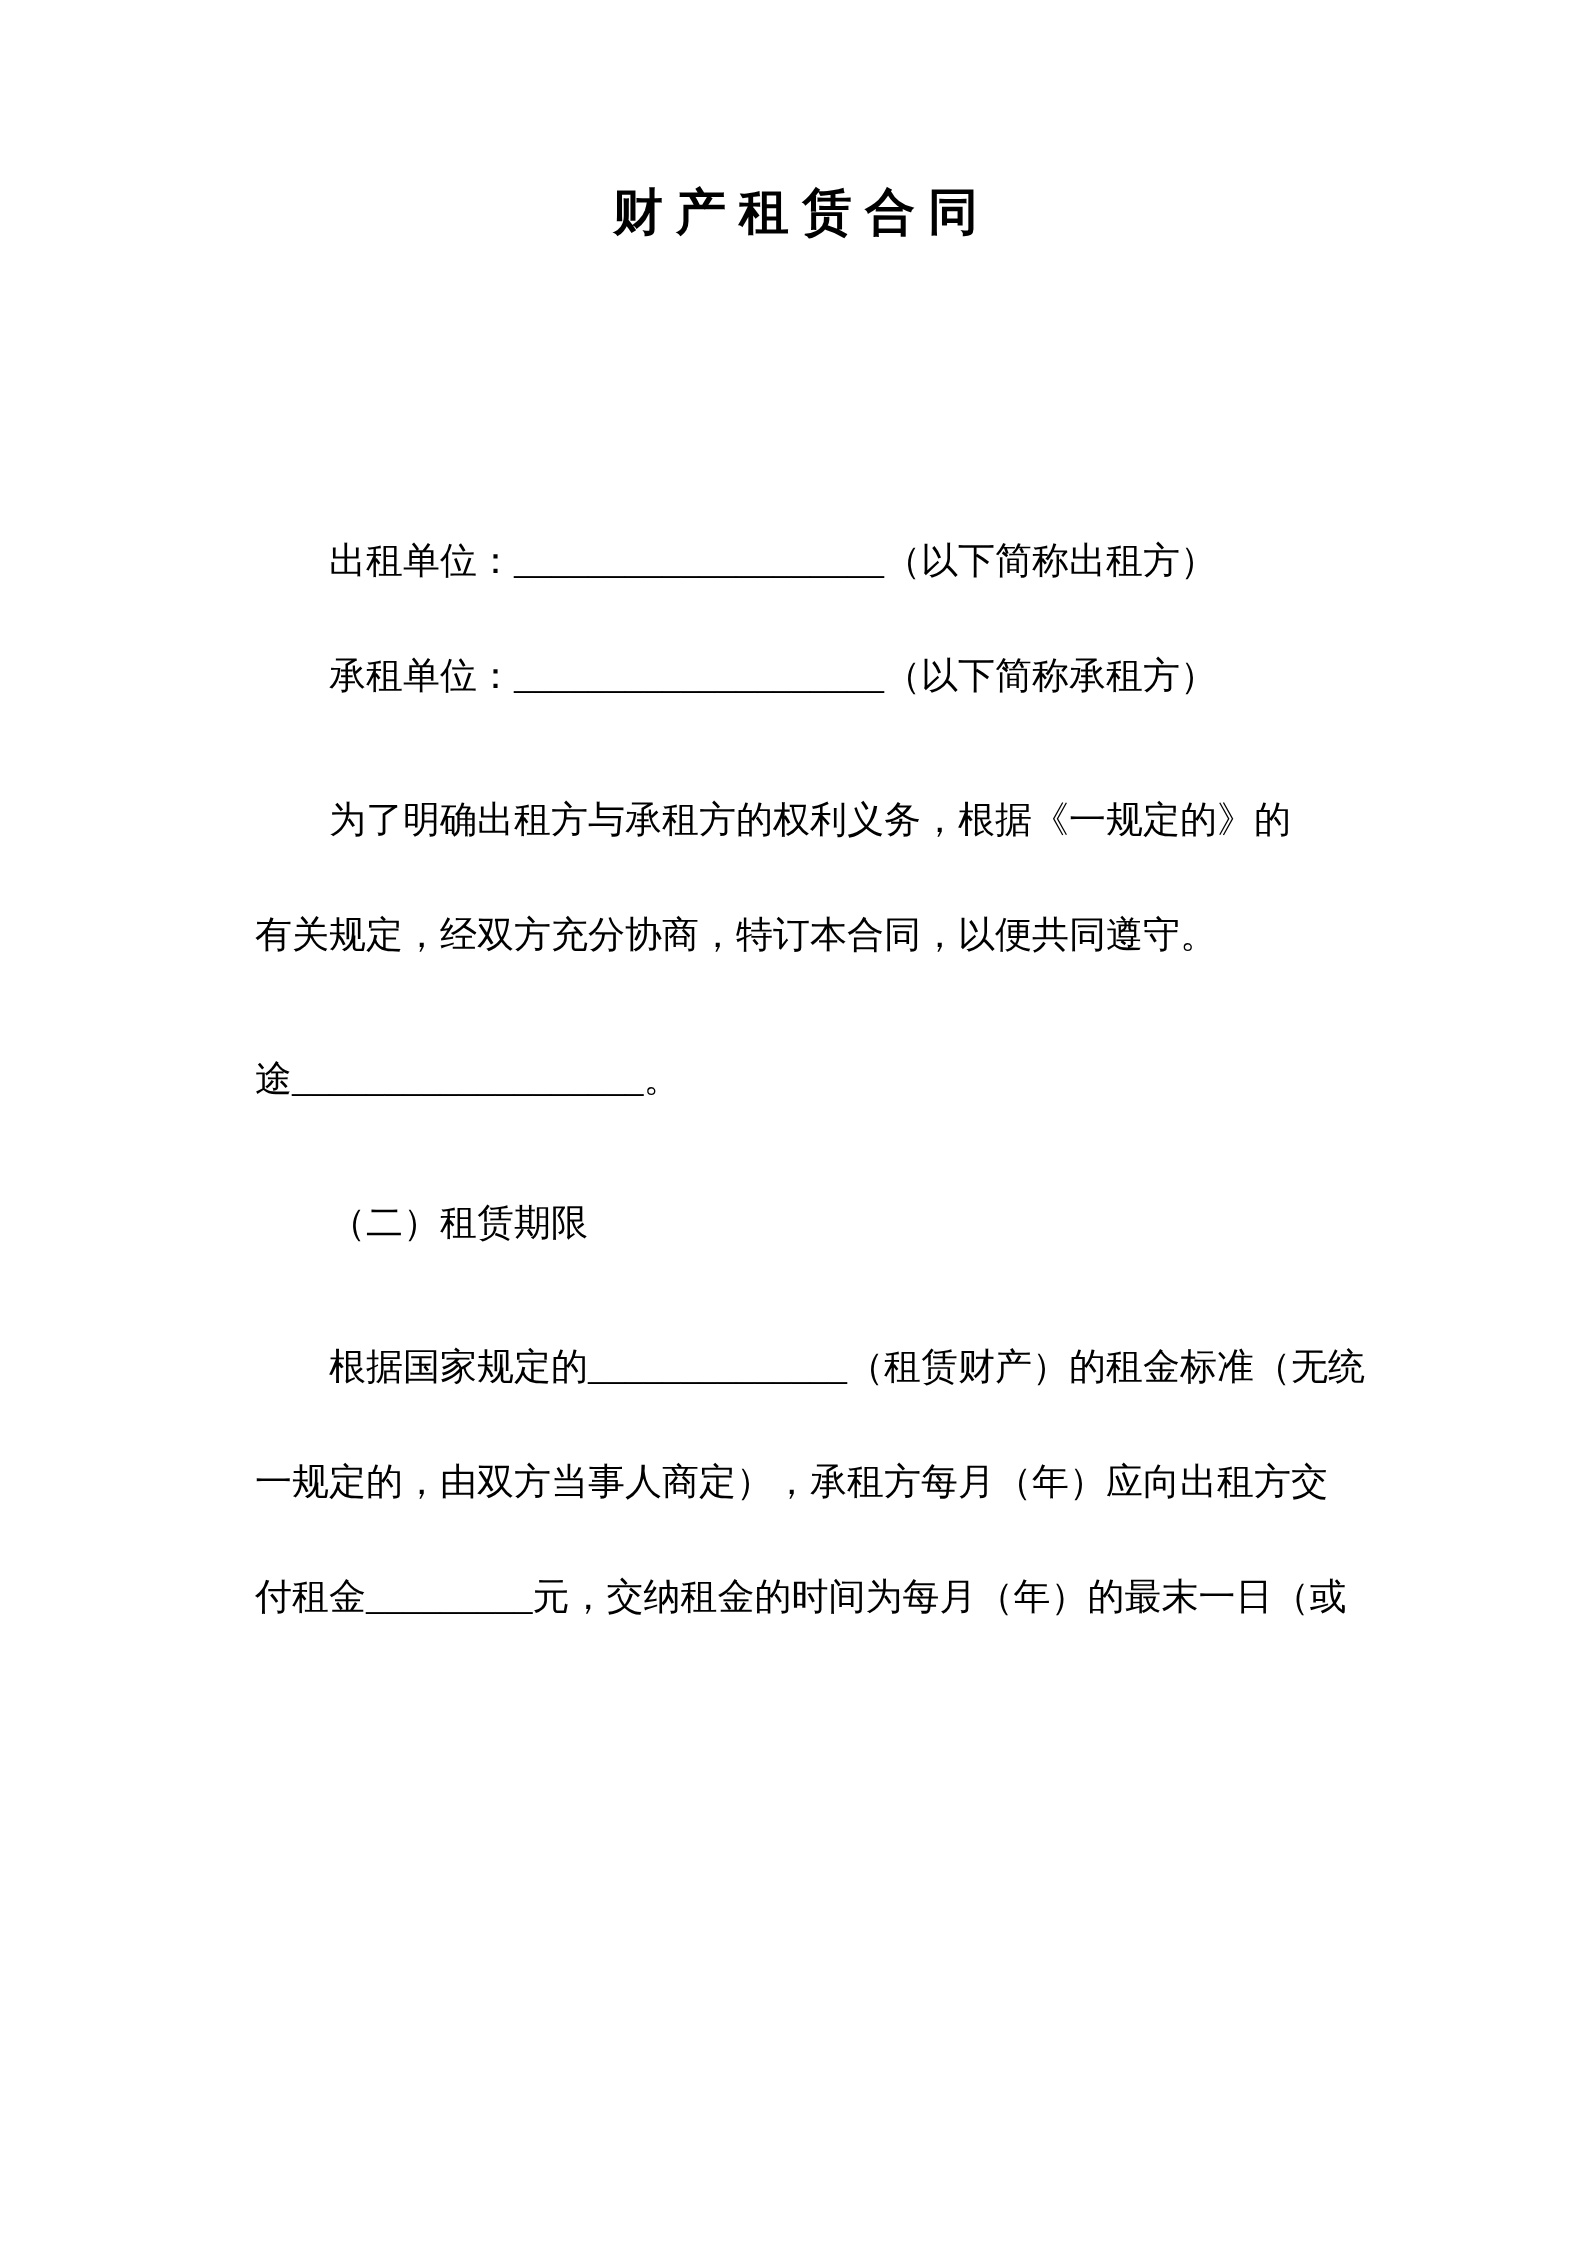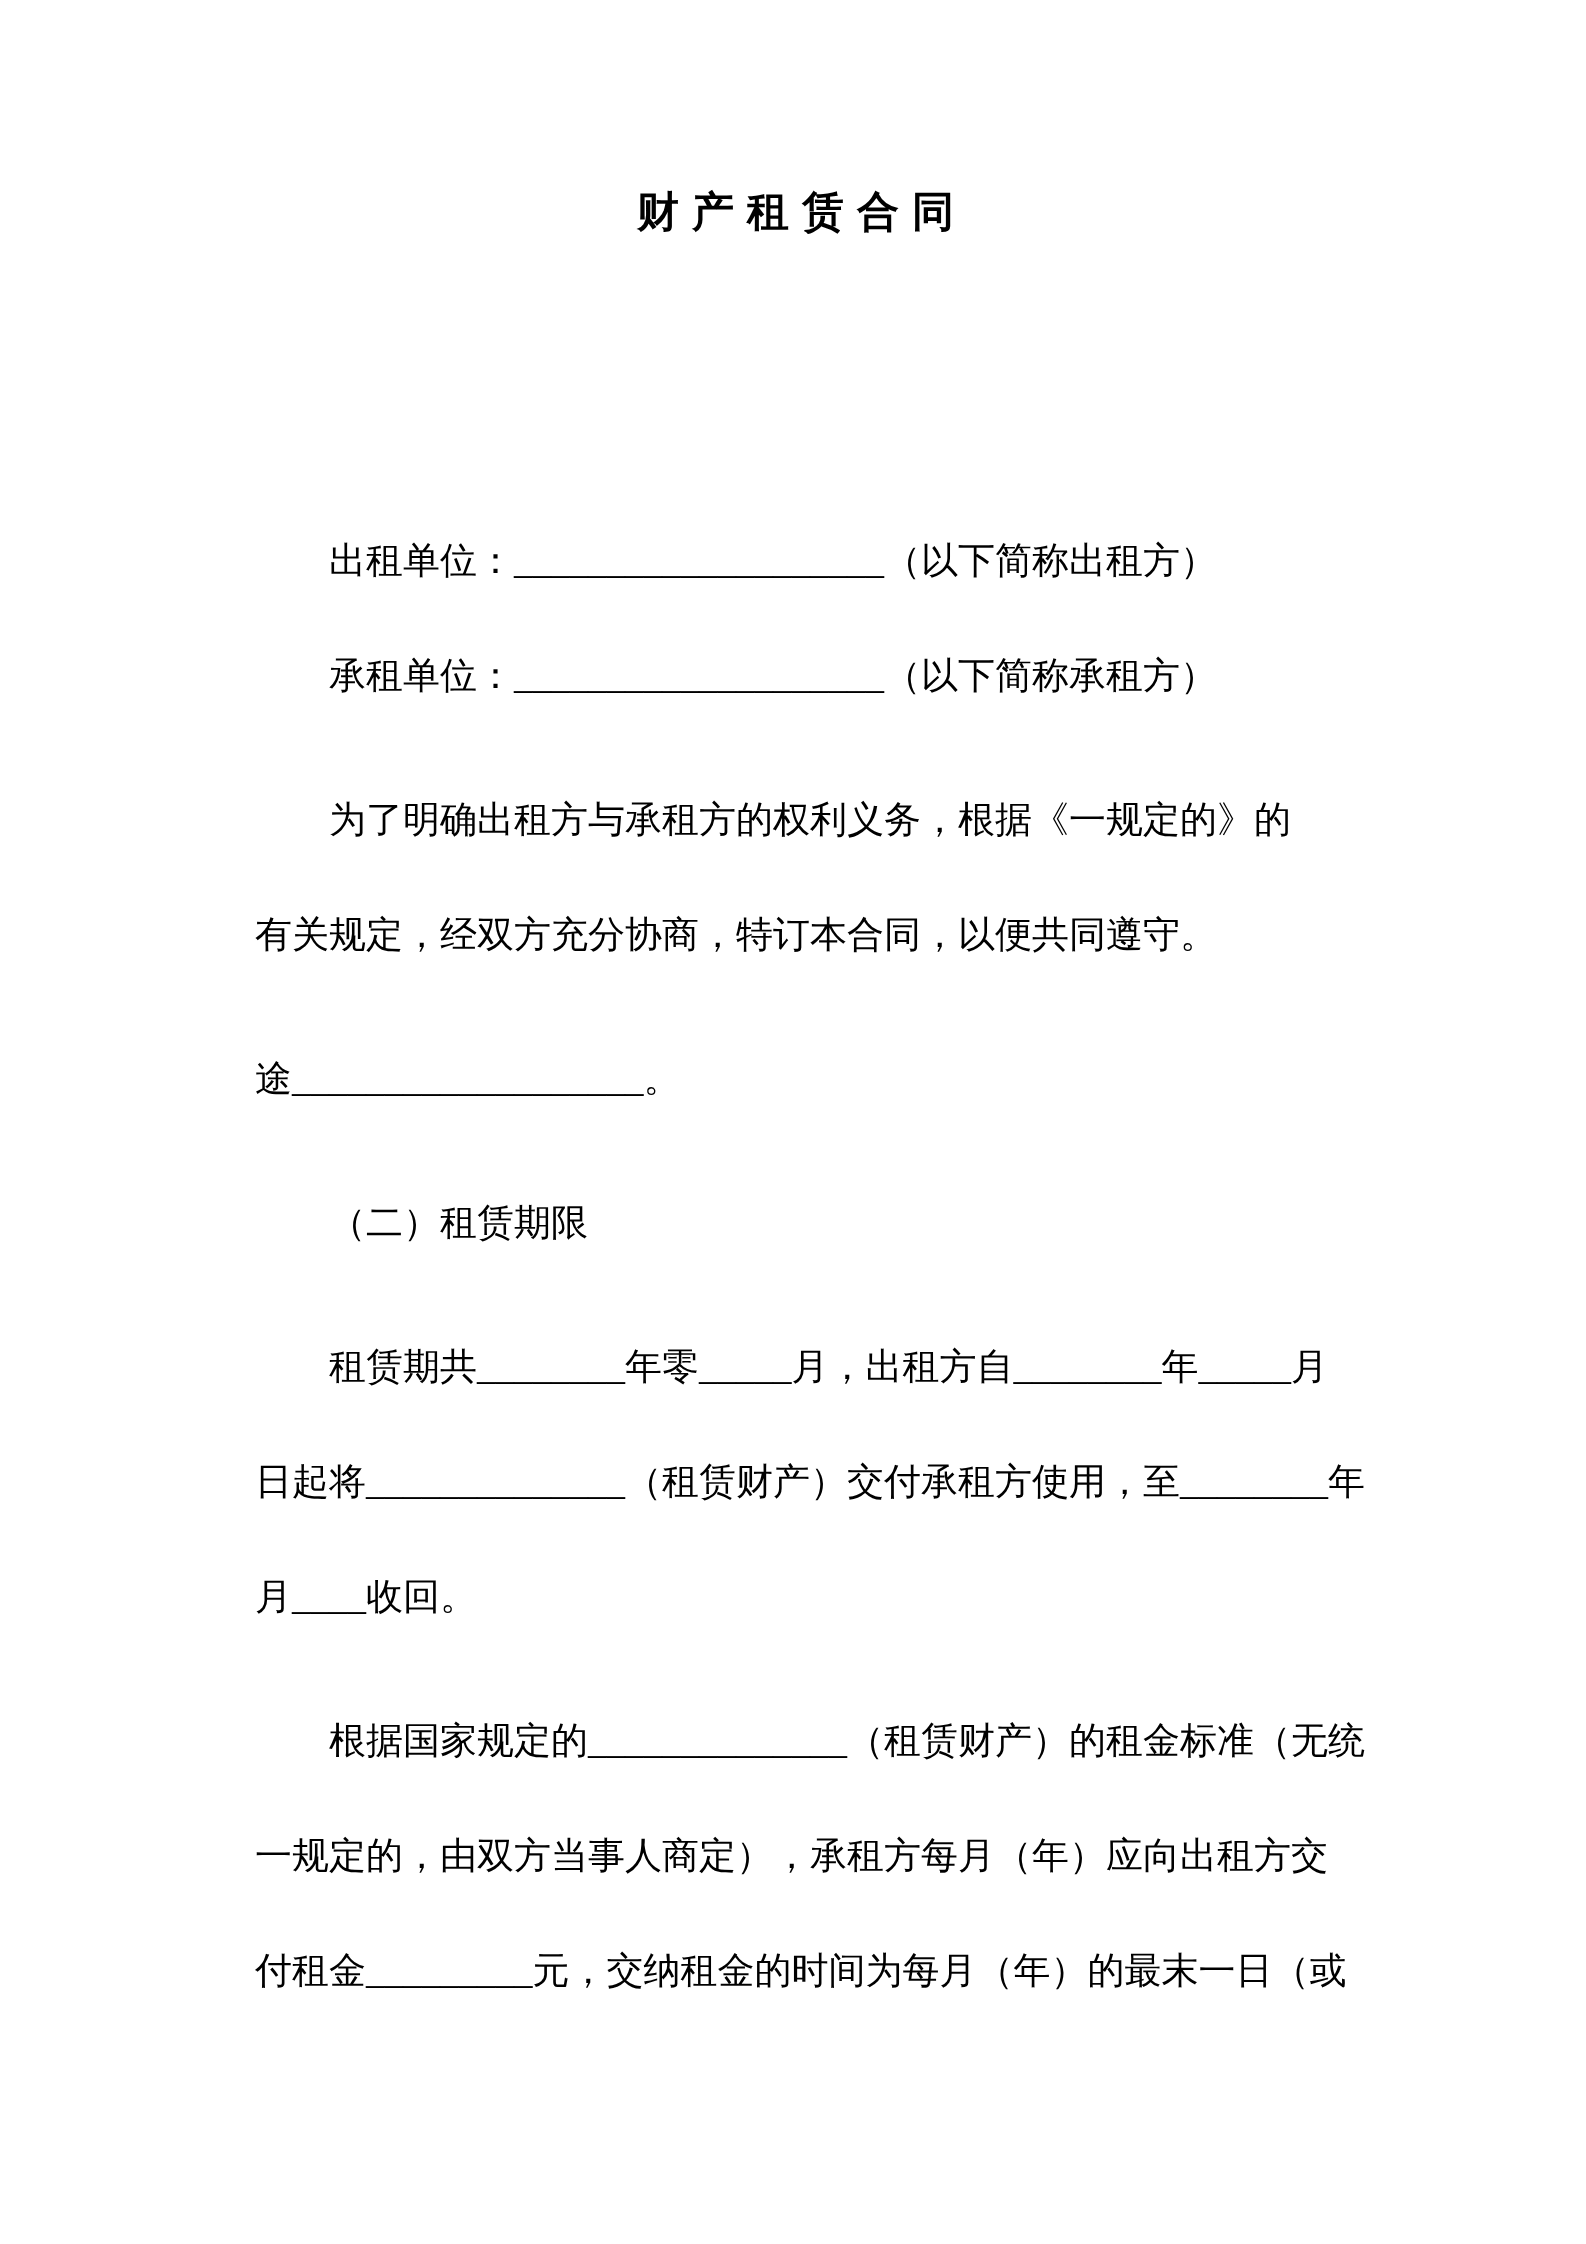--- a/index.html
+++ b/index.html
@@ -17,21 +17,21 @@
   .page {
     box-sizing: border-box;
     width: 1586px;
     height: 2244px;
     padding: 0 238px 0 243px;
     background: #ffffff;
   }
   .doc-title {
     margin-top: 176px;
     text-align: center;
-    font-size: 42px;
+    font-size: 50px;
     line-height: 72px;
     letter-spacing: 13px;
     padding-left: 13px; 
     white-space: nowrap;
   }
   .block {
     margin-top: 66px;
   }
   .block.first-block {
     margin-top: 274px;
@@ -65,25 +65,20 @@
   </div>
 
   <div class="block">
     <p class="line">途___________________。</p>
   </div>
 
   <div class="block">
     <p class="line indent">（二）租赁期限</p>
   </div>
 
-  <div class="block">
-    <p class="line indent">租赁期共________年零_____月，出租方自________年_____月</p>
-    <p class="line">日起将______________（租赁财产）交付承租方使用，至________年</p>
-    <p class="line">月____收回。</p>
-  </div>
 
 
   <div class="block">
     <p class="line indent">根据国家规定的______________（租赁财产）的租金标准（无统</p>
     <p class="line">一规定的，由双方当事人商定），承租方每月（年）应向出租方交</p>
     <p class="line">付租金_________元，交纳租金的时间为每月（年）的最末一日（或</p>
 
   </div>
 
 </div>

